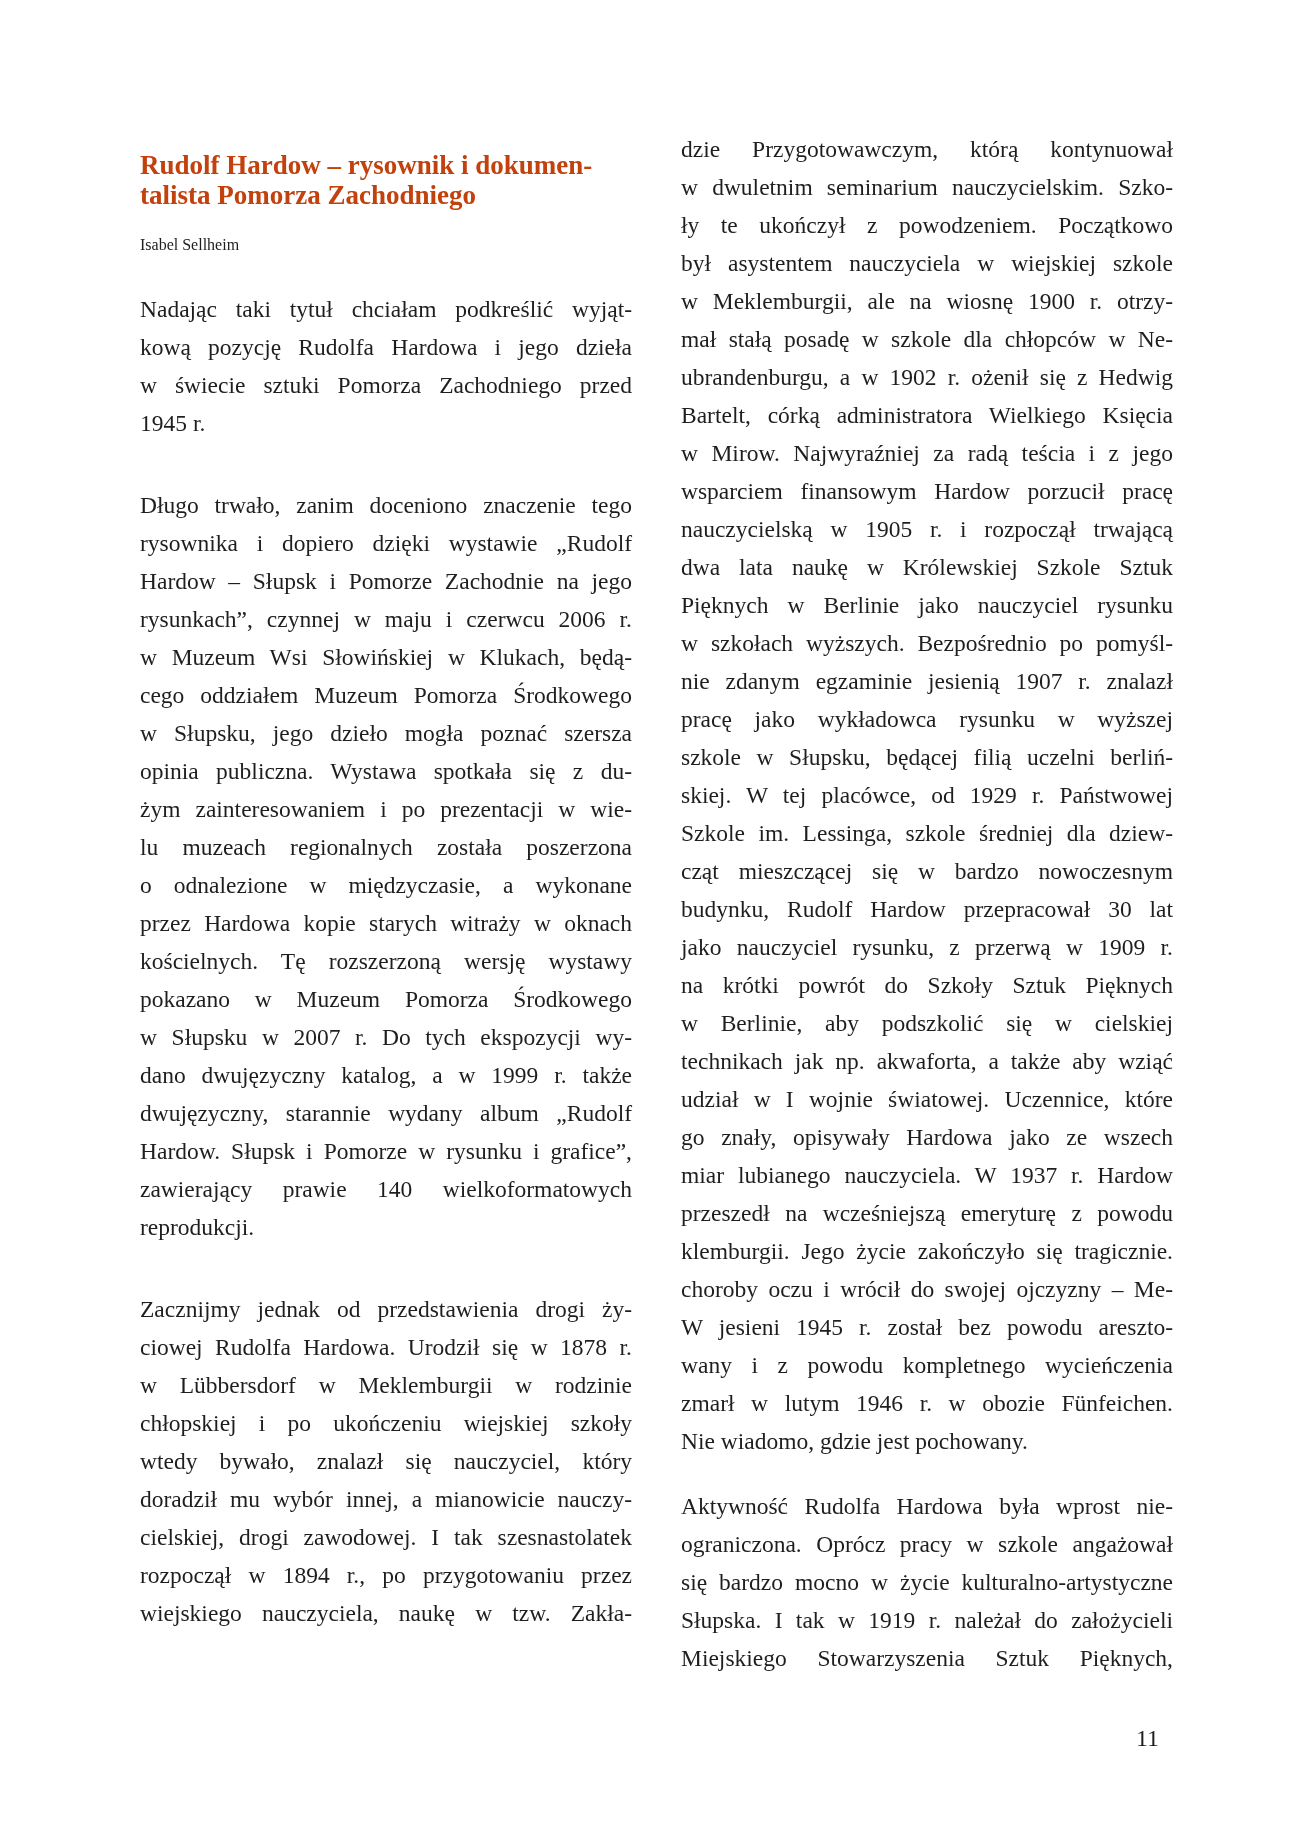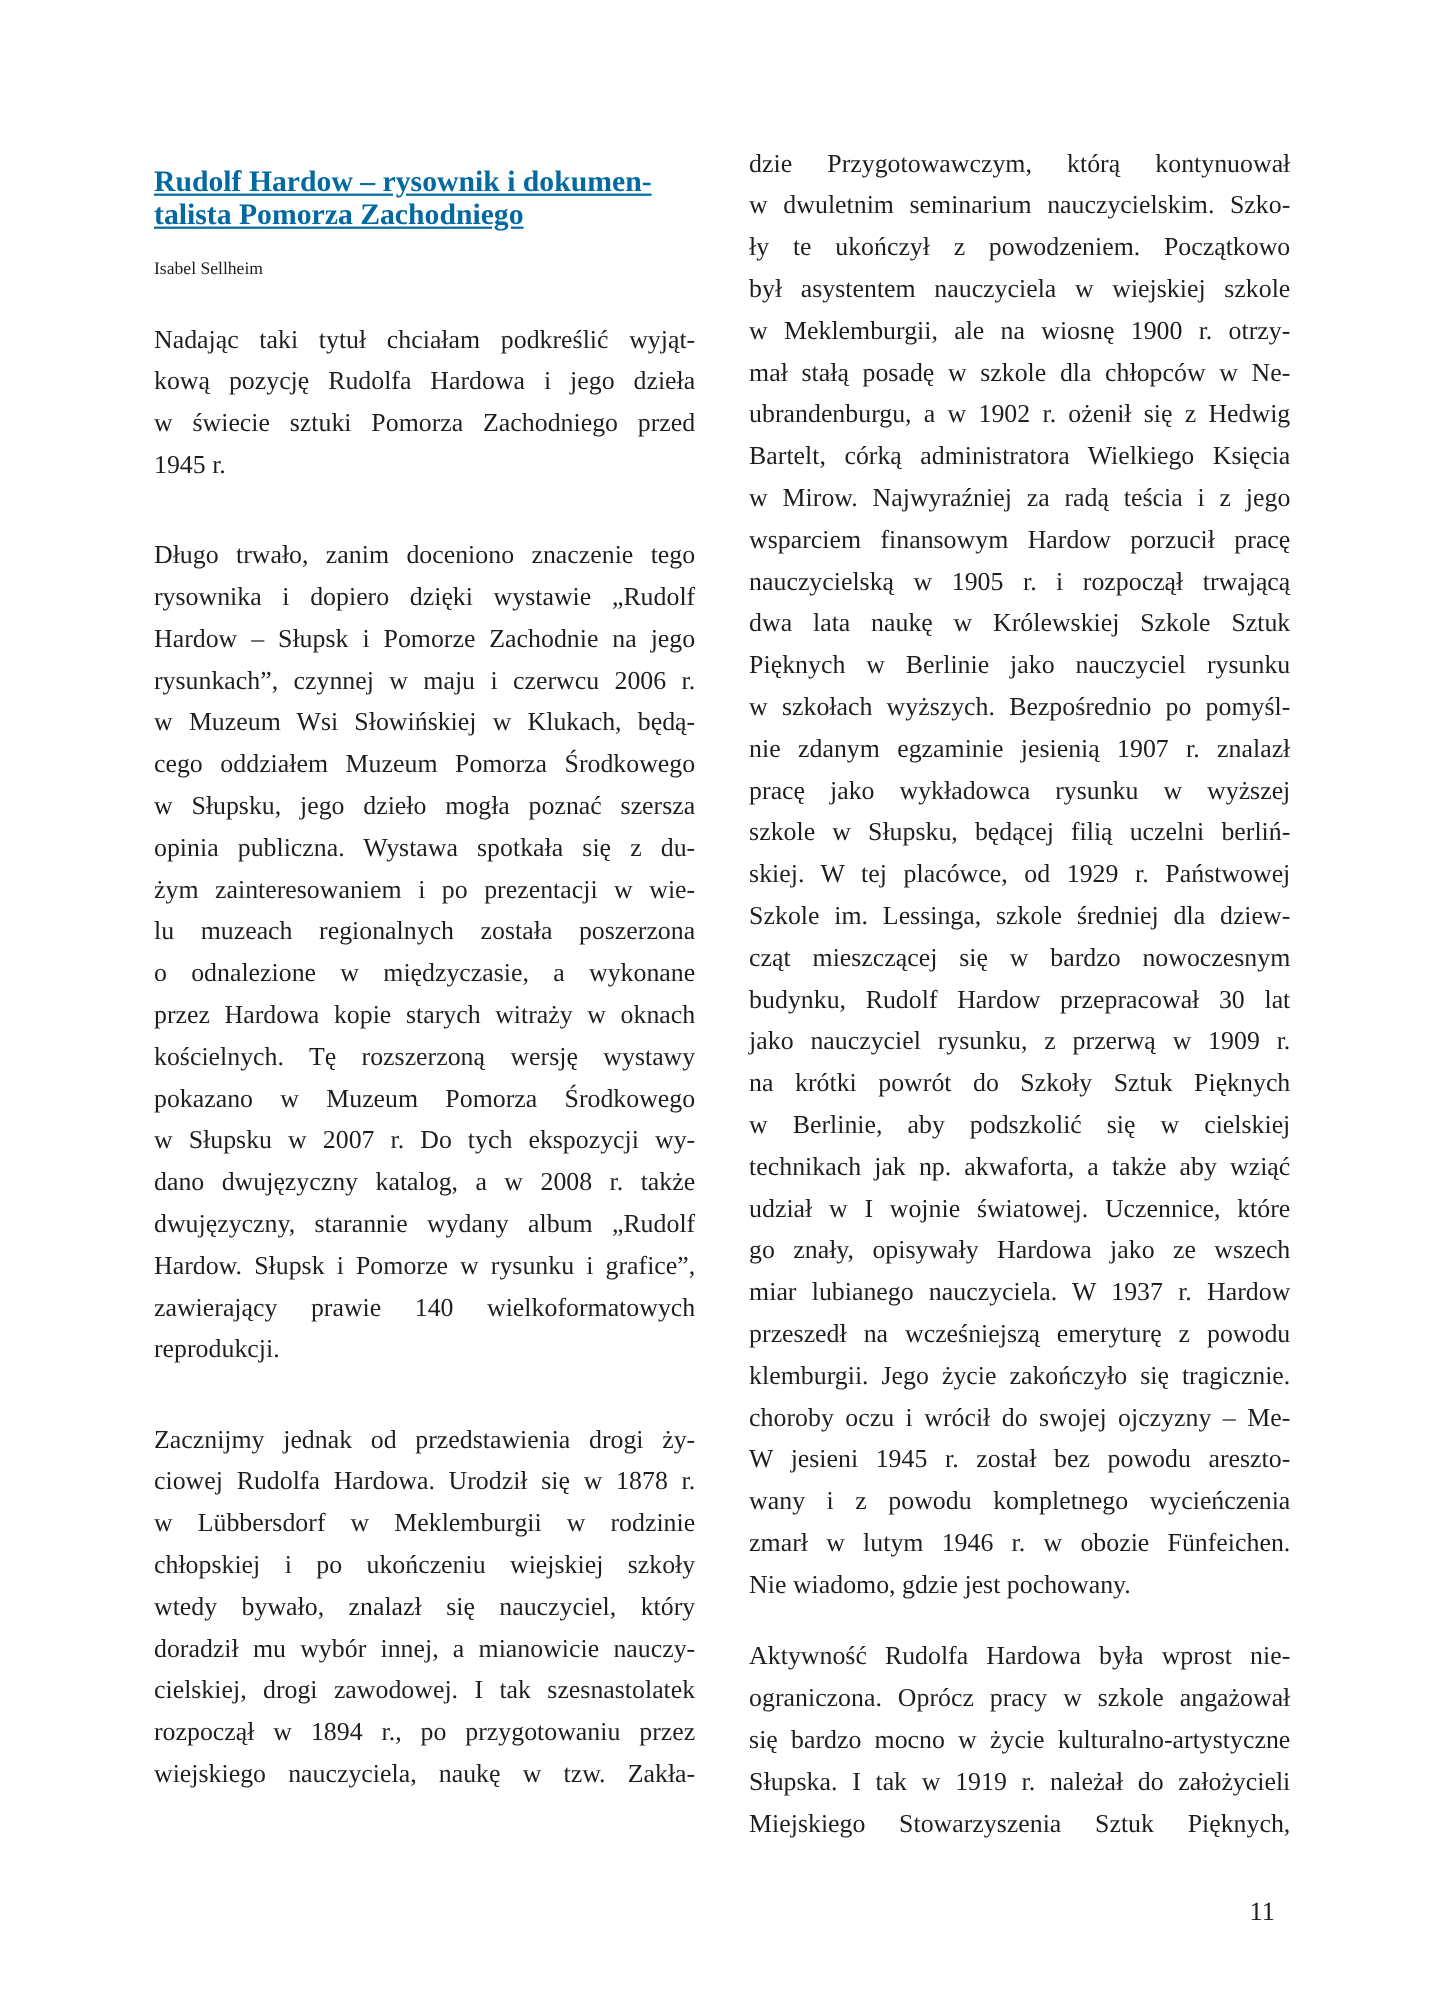--- a/index.html
+++ b/index.html
@@ -6,21 +6,21 @@
     body {
       width: 1300px; height: 1823px; position: relative; overflow: hidden;
       font-family: "Liberation Serif", "DejaVu Serif", serif;
       color: #1e1e1e;
     }
     .col { position: absolute; top: 0; width: 492px; }
     .col-left { left: 140px; }
     .col-right { left: 681px; }
     .title {
       position: absolute; left: 140px; top: 132px; width: 520px;
-      font-weight: bold; font-size: 27px; line-height: 30px; color: #0369a1; text-decoration: underline;
+      font-weight: bold; font-size: 27px; line-height: 30px; color: #c2410c;
     }
     .title .tl { display: block; white-space: nowrap; }
     .author {
       position: absolute; left: 140px; top: 230px;
       font-size: 16px; line-height: 30px; white-space: nowrap;
     }
     .para { position: absolute; width: 492px; }
     .line {
       display: block; height: 38px; line-height: 38px; font-size: 23.5px;
       white-space: nowrap; text-align: justify; text-align-last: justify;
@@ -57,21 +57,21 @@
       <span class="line">cego oddziałem Muzeum Pomorza Środkowego</span>
       <span class="line">w Słupsku, jego dzieło mogła poznać szersza</span>
       <span class="line">opinia publiczna. Wystawa spotkała się z du-</span>
       <span class="line">żym zainteresowaniem i po prezentacji w wie-</span>
       <span class="line">lu muzeach regionalnych została poszerzona</span>
       <span class="line">o odnalezione w międzyczasie, a wykonane</span>
       <span class="line">przez Hardowa kopie starych witraży w oknach</span>
       <span class="line">kościelnych. Tę rozszerzoną wersję wystawy</span>
       <span class="line">pokazano w Muzeum Pomorza Środkowego</span>
       <span class="line">w Słupsku w 2007 r. Do tych ekspozycji wy-</span>
-      <span class="line">dano dwujęzyczny katalog, a w 2008 r. także</span>
+      <span class="line">dano dwujęzyczny katalog, a w 1999 r. także</span>
       <span class="line">dwujęzyczny, starannie wydany album „Rudolf</span>
       <span class="line">Hardow. Słupsk i Pomorze w rysunku i grafice”,</span>
       <span class="line">zawierający prawie 140 wielkoformatowych</span>
       <span class="line last">reprodukcji.</span>
     </div>
   <div class="para" style="top:1290px">
       <span class="line">Zacznijmy jednak od przedstawienia drogi ży-</span>
       <span class="line">ciowej Rudolfa Hardowa. Urodził się w 1878 r.</span>
       <span class="line">w Lübbersdorf w Meklemburgii w rodzinie</span>
       <span class="line">chłopskiej i po ukończeniu wiejskiej szkoły</span>

